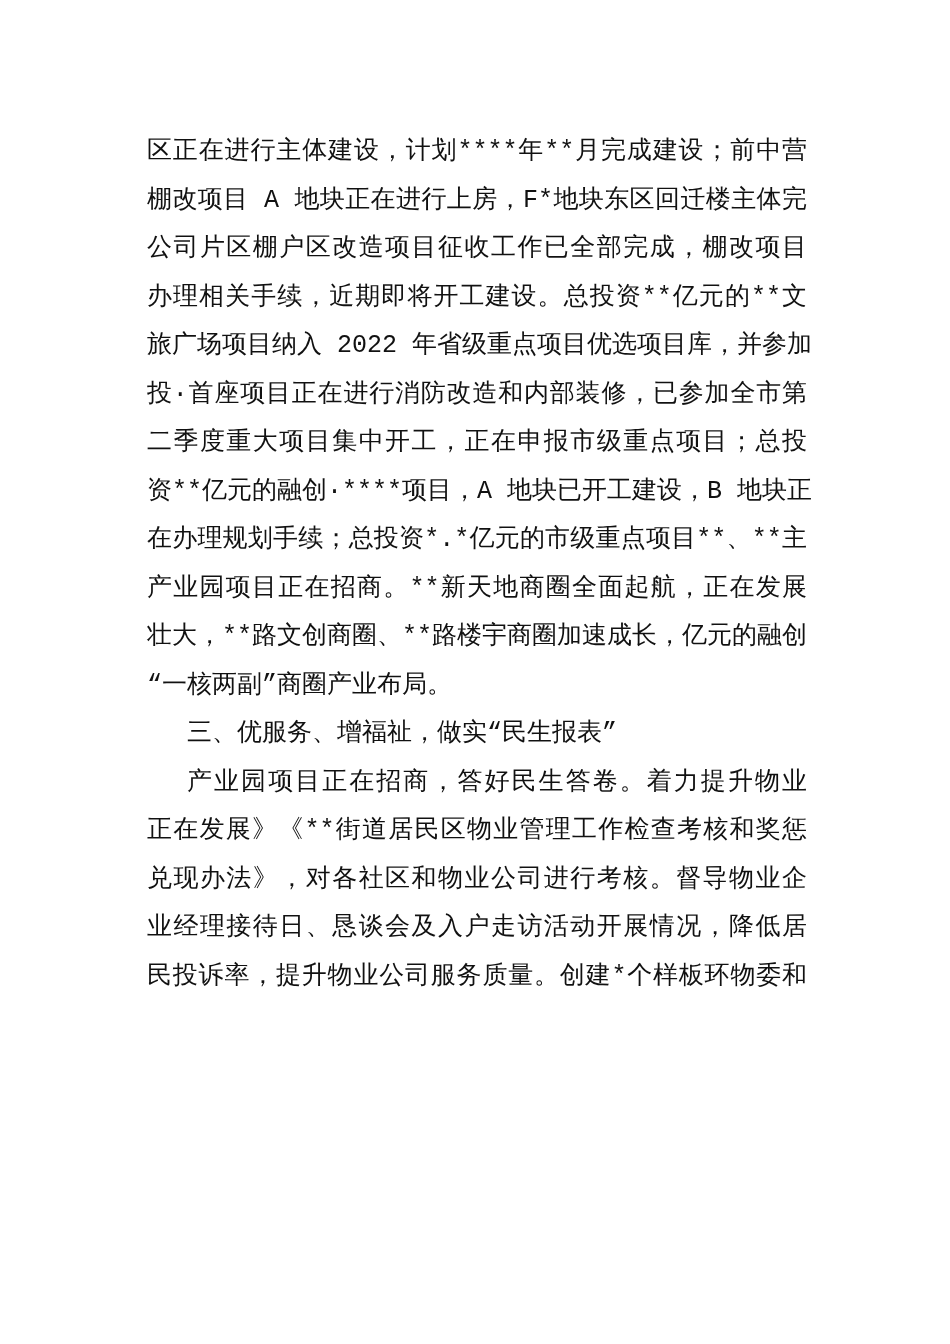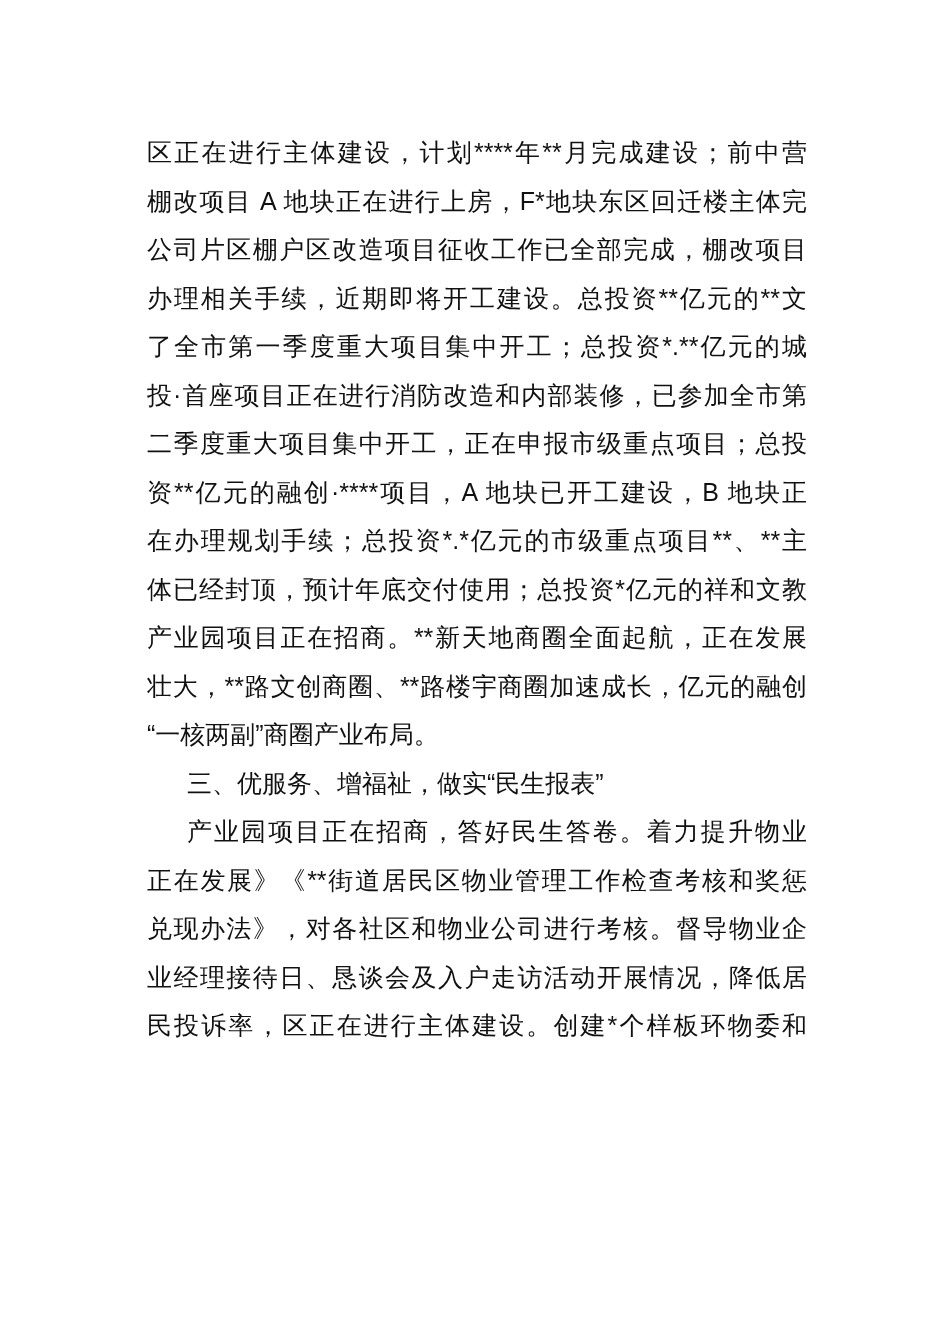--- a/index.html
+++ b/index.html
@@ -2,53 +2,52 @@
 <html><head>
 <meta charset="utf-8">
 <style>
   html, body { margin: 0; padding: 0; background: #ffffff; }
   body { width: 950px; height: 1344px; position: relative; overflow: hidden; }
   .page {
     position: absolute; left: 0; top: 0; width: 950px; height: 1344px; background: #fff;
   }
   .body-text {
     position: absolute; left: 147px; top: 128px; width: 660px;
-    font-family: Liberation Sans, sans-serif;
+    font-family: Liberation Mono, monospace;
     font-size: 25px; color: #111;
   }
   .line {
     height: 48.5px; line-height: 48.5px; white-space: nowrap;
     text-align: justify; text-align-last: justify;
   }
   .line.last { text-align-last: left; }
   .line.indent { padding-left: 40px; }
   .line.heading { text-align-last: left; padding-left: 40px; }
 </style>
 </head>
 <body>
 
 <div class="page">
   <div class="body-text">
     <div>
       <div class="line">区正在进行主体建设，计划****年**月完成建设；前中营</div>
       <div class="line">棚改项目 A 地块正在进行上房，F*地块东区回迁楼主体完</div>
       <div class="line">公司片区棚户区改造项目征收工作已全部完成，棚改项目</div>
       <div class="line">办理相关手续，近期即将开工建设。总投资**亿元的**文</div>
-      <div class="line">了全市第一季度重大项目集中开工；总投资*.**亿元的城</div>
+      <div class="line">旅广场项目纳入 2022 年省级重点项目优选项目库，并参加</div>
       <div class="line">投·首座项目正在进行消防改造和内部装修，已参加全市第</div>
       <div class="line">二季度重大项目集中开工，正在申报市级重点项目；总投</div>
       <div class="line">资**亿元的融创·****项目，A 地块已开工建设，B 地块正</div>
       <div class="line">在办理规划手续；总投资*.*亿元的市级重点项目**、**主</div>
-      <div class="line">体已经封顶，预计年底交付使用；总投资*亿元的祥和文教</div>
       <div class="line">产业园项目正在招商。**新天地商圈全面起航，正在发展</div>
       <div class="line">壮大，**路文创商圈、**路楼宇商圈加速成长，亿元的融创</div>
       <div class="line last">“一核两副”商圈产业布局。</div>
     </div>
     <div class="line heading">三、优服务、增福祉，做实“民生报表”</div>
     <div>
       <div class="line indent">产业园项目正在招商，答好民生答卷。着力提升物业</div>
       <div class="line">正在发展》《**街道居民区物业管理工作检查考核和奖惩</div>
       <div class="line">兑现办法》，对各社区和物业公司进行考核。督导物业企</div>
       <div class="line">业经理接待日、恳谈会及入户走访活动开展情况，降低居</div>
-      <div class="line">民投诉率，区正在进行主体建设。创建*个样板环物委和</div>
+      <div class="line">民投诉率，提升物业公司服务质量。创建*个样板环物委和</div>
     </div>
   </div>
 </div>
 
 </body></html>

